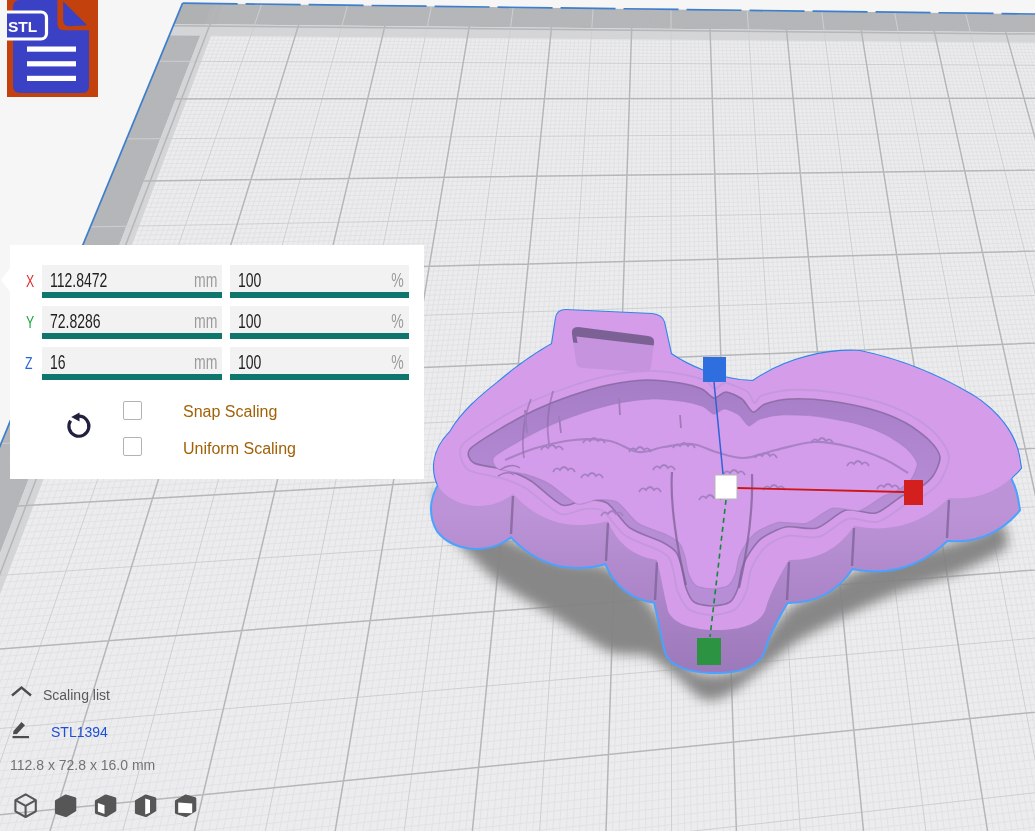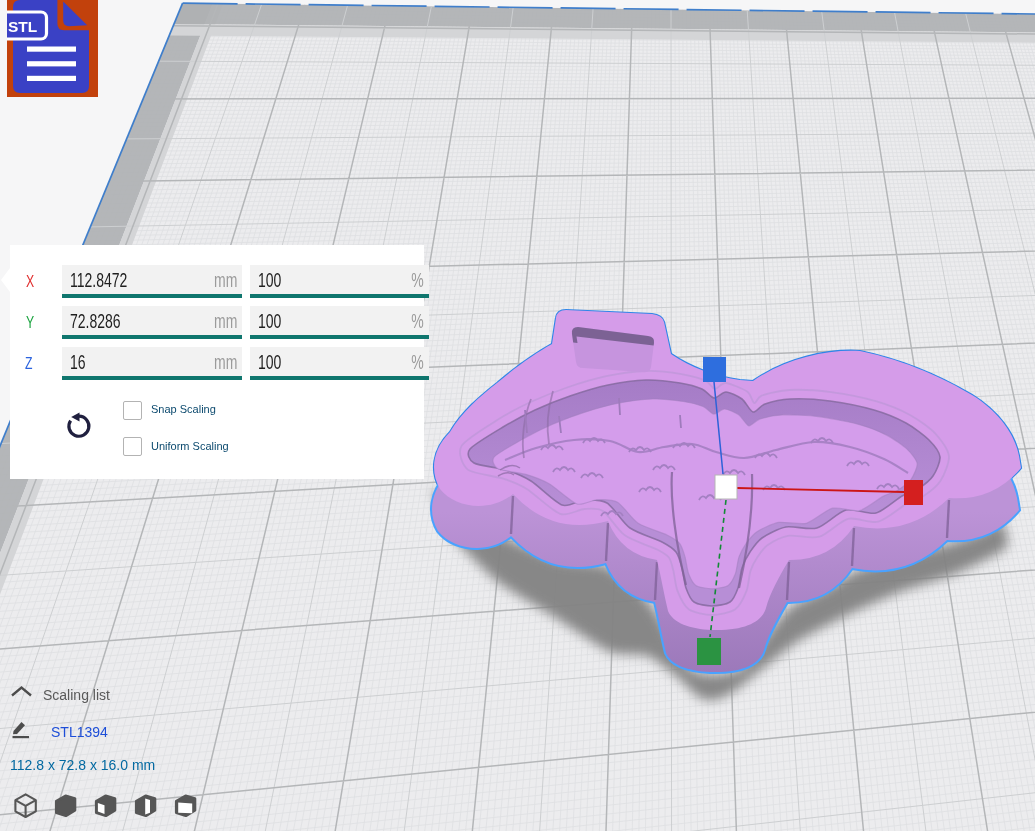--- a/index.html
+++ b/index.html
@@ -1,23 +1,23 @@
 <!DOCTYPE html>
 <html><head><meta charset="utf-8"><style>
 html,body{margin:0;padding:0;width:1035px;height:831px;overflow:hidden;background:#f6f6f7;font-family:"Liberation Sans",sans-serif;}
 #scene{position:absolute;left:0;top:0;}
 .panel{position:absolute;left:10px;top:245px;width:414px;height:234px;background:#fff;}
 .panel .tail{position:absolute;left:-9px;top:23px;width:0;height:0;border-top:12px solid transparent;border-bottom:12px solid transparent;border-right:9px solid #fff;}
 .axis{position:absolute;font-size:17px;font-weight:400;}
 .axis{position:absolute;font-size:17px;transform:scaleX(0.72);transform-origin:0 0;}
-.field{position:absolute;background:#f2f2f2;border-bottom:4px solid #0f766e;box-sizing:border-box;height:33px;margin-left:20px;}
+.field{position:absolute;background:#f2f2f2;border-bottom:6px solid #0f766e;box-sizing:border-box;height:33px;}
 .field .val{position:absolute;left:8px;top:4px;font-size:20px;color:#1f1f1f;transform:scaleX(0.70);transform-origin:0 0;}
 .field .unit{position:absolute;right:5px;top:4px;font-size:20px;color:#9b9b9b;transform:scaleX(0.70);transform-origin:100% 0;}
 .cb{position:absolute;width:17px;height:17px;background:#fff;border:1px solid #b3b3b3;border-radius:2px;}
-.cblab{position:absolute;font-size:11px;color:#0c4a6e;}
+.cblab{position:absolute;font-size:16px;color:#a16207;margin-left:32px;}
 .blab{position:absolute;color:#555;font-size:14px;}
 </style></head><body>
 <svg id="scene" width="1035" height="831" viewBox="0 0 1035 831">
 <clipPath id="plateclip">
       <path d="M182.6,3.1 L1176.4,15.8 L3000,1500 L-1133.1,3193.9 Z"></path>
     </clipPath>
 <path d="M182.6,3.1 L1176.4,15.8 L3000,1500 L-1133.1,3193.9 Z" fill="#ececee"></path>
 <g clip-path="url(#plateclip)">
 <path stroke="#dee0e2" stroke-width="0.8" fill="none" d="M182.6,3.1L-1133.1,3193.9M187.0,3.1L-1113.6,3186.7M191.4,3.2L-1094.2,3179.5M195.9,3.2L-1075.0,3172.4M200.3,3.3L-1055.8,3165.3M204.7,3.3L-1036.7,3158.3M209.1,3.4L-1017.7,3151.3M213.6,3.5L-998.8,3144.3M222.4,3.6L-961.2,3130.4M226.8,3.6L-942.5,3123.5M231.1,3.7L-924.0,3116.7M235.5,3.7L-905.5,3109.8M239.9,3.8L-887.0,3103.0M244.3,3.9L-868.7,3096.3M248.6,3.9L-850.5,3089.5M253.0,4.0L-832.3,3082.8M257.4,4.0L-814.2,3076.2M266.0,4.1L-778.3,3062.9M270.4,4.2L-760.5,3056.3M274.7,4.2L-742.7,3049.7M279.1,4.3L-725.0,3043.2M283.4,4.4L-707.4,3036.7M287.7,4.4L-689.9,3030.2M292.0,4.5L-672.4,3023.8M296.3,4.5L-655.0,3017.4M300.6,4.6L-637.7,3011.0M309.2,4.7L-603.4,2998.3M313.5,4.7L-586.3,2992.0M317.8,4.8L-569.3,2985.7M322.0,4.9L-552.4,2979.5M326.3,4.9L-535.5,2973.3M330.6,5.0L-518.7,2967.1M334.8,5.0L-502.0,2960.9M339.1,5.1L-485.4,2954.7M343.3,5.1L-468.8,2948.6M351.8,5.2L-435.9,2936.5M356.1,5.3L-419.5,2930.4M360.3,5.3L-403.2,2924.4M364.5,5.4L-387.0,2918.4M368.7,5.5L-370.9,2912.5M372.9,5.5L-354.8,2906.5M377.2,5.6L-338.8,2900.6M381.4,5.6L-322.8,2894.7M385.6,5.7L-306.9,2888.9M393.9,5.8L-275.4,2877.2M398.1,5.8L-259.7,2871.4M402.3,5.9L-244.1,2865.7M406.5,5.9L-228.5,2859.9M410.6,6.0L-213.0,2854.2M414.8,6.0L-197.6,2848.5M419.0,6.1L-182.2,2842.8M423.1,6.2L-166.9,2837.2M427.3,6.2L-151.7,2831.6M435.5,6.3L-121.4,2820.4M439.7,6.4L-106.4,2814.8M443.8,6.4L-91.4,2809.3M447.9,6.5L-76.4,2803.8M452.0,6.5L-61.6,2798.3M456.1,6.6L-46.8,2792.8M460.2,6.6L-32.0,2787.4M464.3,6.7L-17.3,2782.0M468.4,6.7L-2.7,2776.6M476.6,6.8L26.4,2765.8M480.7,6.9L40.8,2760.5M484.8,6.9L55.2,2755.2M488.9,7.0L69.6,2749.9M492.9,7.0L83.9,2744.6M497.0,7.1L98.1,2739.4M501.0,7.2L112.2,2734.1M505.1,7.2L126.4,2728.9M509.1,7.3L140.4,2723.7M517.2,7.4L168.4,2713.4M521.3,7.4L182.3,2708.3M525.3,7.5L196.1,2703.2M529.3,7.5L209.9,2698.1M533.3,7.6L223.6,2693.0M537.3,7.6L237.3,2688.0M541.4,7.7L250.9,2682.9M545.4,7.7L264.5,2677.9M549.4,7.8L278.0,2672.9M557.3,7.9L304.9,2663.0M561.3,7.9L318.3,2658.1M565.3,8.0L331.6,2653.2M569.3,8.0L344.8,2648.3M573.3,8.1L358.0,2643.4M577.2,8.1L371.2,2638.5M581.2,8.2L384.3,2633.7M585.1,8.2L397.4,2628.9M589.1,8.3L410.4,2624.1M597.0,8.4L436.3,2614.5M600.9,8.4L449.1,2609.8M604.9,8.5L461.9,2605.0M608.8,8.5L474.7,2600.3M612.7,8.6L487.4,2595.6M616.6,8.6L500.1,2590.9M620.6,8.7L512.7,2586.3M624.5,8.7L525.3,2581.6M628.4,8.8L537.8,2577.0M636.2,8.9L562.8,2567.8M640.1,8.9L575.2,2563.2M644.0,9.0L587.5,2558.7M647.8,9.0L599.8,2554.1M651.7,9.1L612.1,2549.6M655.6,9.1L624.3,2545.1M659.5,9.2L636.4,2540.6M663.3,9.2L648.6,2536.1M667.2,9.3L660.6,2531.7M674.9,9.4L684.7,2522.8M678.7,9.4L696.6,2518.4M682.6,9.5L708.5,2514.0M686.4,9.5L720.4,2509.6M690.3,9.6L732.2,2505.3M694.1,9.6L744.0,2500.9M697.9,9.7L755.7,2496.6M701.7,9.7L767.4,2492.3M705.6,9.8L779.0,2488.0M713.2,9.9L802.2,2479.4M717.0,9.9L813.7,2475.2M720.8,10.0L825.2,2470.9M724.6,10.0L836.7,2466.7M728.4,10.1L848.1,2462.5M732.1,10.1L859.4,2458.3M735.9,10.2L870.8,2454.1M739.7,10.2L882.0,2449.9M743.5,10.3L893.3,2445.8M751.0,10.4L915.6,2437.5M754.8,10.4L926.8,2433.4M758.5,10.5L937.8,2429.3M762.3,10.5L948.9,2425.3M766.0,10.6L959.9,2421.2M769.8,10.6L970.9,2417.2M773.5,10.6L981.8,2413.1M777.2,10.7L992.7,2409.1M781.0,10.7L1003.5,2405.1M788.4,10.8L1025.1,2397.1M792.1,10.9L1035.9,2393.1M795.8,10.9L1046.6,2389.2M799.5,11.0L1057.3,2385.3M803.2,11.0L1067.9,2381.3M806.9,11.1L1078.5,2377.4M810.6,11.1L1089.1,2373.5M814.3,11.2L1099.6,2369.6M818.0,11.2L1110.1,2365.8M825.4,11.3L1130.9,2358.1M829.0,11.4L1141.3,2354.2M832.7,11.4L1151.7,2350.4M836.4,11.5L1162.0,2346.6M840.0,11.5L1172.3,2342.8M843.7,11.6L1182.5,2339.0M847.3,11.6L1192.7,2335.3M851.0,11.6L1202.9,2331.5M854.6,11.7L1213.0,2327.8M861.9,11.8L1233.2,2320.3M865.5,11.8L1243.2,2316.6M869.2,11.9L1253.2,2312.9M872.8,11.9L1263.2,2309.2M876.4,12.0L1273.2,2305.6M880.0,12.0L1283.1,2301.9M883.6,12.1L1292.9,2298.3M887.3,12.1L1302.8,2294.6M890.9,12.2L1312.6,2291.0M898.0,12.2L1332.1,2283.8M901.6,12.3L1341.8,2280.2M905.2,12.3L1351.5,2276.6M908.8,12.4L1361.2,2273.1M912.4,12.4L1370.8,2269.5M916.0,12.5L1380.4,2266.0M919.5,12.5L1389.9,2262.5M923.1,12.6L1399.4,2258.9M926.7,12.6L1408.9,2255.4M933.8,12.7L1427.8,2248.5M937.3,12.8L1437.2,2245.0M940.9,12.8L1446.6,2241.5M944.4,12.8L1455.9,2238.1M948.0,12.9L1465.3,2234.6M951.5,12.9L1474.5,2231.2M955.0,13.0L1483.8,2227.8M958.6,13.0L1493.0,2224.4M962.1,13.1L1502.2,2221.0M969.1,13.2L1520.5,2214.2M972.6,13.2L1529.6,2210.9M976.1,13.3L1538.7,2207.5M979.6,13.3L1547.7,2204.2M983.1,13.3L1556.8,2200.9M986.6,13.4L1565.7,2197.5M990.1,13.4L1574.7,2194.2M993.6,13.5L1583.6,2190.9M997.1,13.5L1592.6,2187.6M1004.1,13.6L1610.3,2181.1M1007.5,13.7L1619.1,2177.8M1011.0,13.7L1627.9,2174.6M1014.5,13.7L1636.7,2171.4M1017.9,13.8L1645.4,2168.1M1021.4,13.8L1654.1,2164.9M1024.8,13.9L1662.8,2161.7M1028.3,13.9L1671.5,2158.5M1031.7,14.0L1680.1,2155.3M1038.6,14.1L1697.3,2149.0M1042.0,14.1L1705.9,2145.8M1045.5,14.1L1714.4,2142.7M1048.9,14.2L1722.9,2139.5M1052.3,14.2L1731.4,2136.4M1055.7,14.3L1739.8,2133.3M1059.2,14.3L1748.2,2130.2M1062.6,14.4L1756.6,2127.1M1066.0,14.4L1765.0,2124.0M1072.8,14.5L1781.7,2117.8M1076.2,14.5L1790.0,2114.8M1079.6,14.6L1798.2,2111.7M1083.0,14.6L1806.5,2108.7M1086.3,14.7L1814.7,2105.6M1089.7,14.7L1822.9,2102.6M1093.1,14.8L1831.1,2099.6M1096.5,14.8L1839.2,2096.6M1099.9,14.8L1847.4,2093.6M1106.6,14.9L1863.5,2087.6M1109.9,15.0L1871.6,2084.6M1113.3,15.0L1879.6,2081.7M1116.7,15.1L1887.6,2078.7M1120.0,15.1L1895.6,2075.8M1123.3,15.1L1903.6,2072.8M1126.7,15.2L1911.5,2069.9M1130.0,15.2L1919.4,2067.0M1133.4,15.3L1927.3,2064.1M1140.0,15.4L1943.0,2058.3M1143.3,15.4L1950.8,2055.4M1146.7,15.4L1958.6,2052.5M1150.0,15.5L1966.4,2049.6M1153.3,15.5L1974.1,2046.8M1156.6,15.6L1981.8,2043.9M1159.9,15.6L1989.5,2041.1M1163.2,15.7L1997.2,2038.3M1166.5,15.7L2004.9,2035.4M1173.1,15.8L2020.1,2029.8M181.6,5.4L1177.2,17.8M180.2,8.7L1178.5,20.7M178.8,12.1L1179.7,23.7M177.4,15.5L1180.9,26.6M176.0,18.9L1182.2,29.5M174.6,22.3L1183.4,32.5M171.8,29.2L1186.0,38.4M170.4,32.7L1187.2,41.5M168.9,36.2L1188.5,44.5M167.5,39.7L1189.8,47.5M166.0,43.2L1191.1,50.5M164.5,46.8L1192.4,53.6M163.1,50.4L1193.7,56.7M161.6,54.0L1195.0,59.8M160.1,57.6L1196.3,62.9M157.1,64.9L1199.0,69.1M155.6,68.6L1200.3,72.3M154.0,72.3L1201.6,75.5M152.5,76.0L1203.0,78.7M150.9,79.8L1204.3,81.9M149.4,83.5L1205.7,85.1M147.8,87.3L1207.1,88.3M146.2,91.1L1208.4,91.6M144.7,95.0L1209.8,94.8M141.5,102.7L1212.6,101.4M139.8,106.7L1214.0,104.7M138.2,110.6L1215.4,108.1M136.6,114.6L1216.9,111.4M134.9,118.5L1218.3,114.8M133.3,122.6L1219.7,118.2M131.6,126.6L1221.2,121.6M130.0,130.7L1222.6,125.0M128.3,134.7L1224.1,128.5M124.9,143.0L1227.0,135.4M123.2,147.2L1228.5,138.9M121.4,151.3L1230.0,142.4M119.7,155.6L1231.5,146.0M117.9,159.8L1233.0,149.5M116.2,164.1L1234.5,153.1M114.4,168.4L1236.0,156.7M112.6,172.7L1237.5,160.3M110.8,177.1L1239.1,163.9M107.2,185.8L1242.2,171.3M105.4,190.3L1243.7,175.0M103.5,194.7L1245.3,178.7M101.7,199.2L1246.9,182.4M99.8,203.8L1248.5,186.2M97.9,208.3L1250.1,189.9M96.0,212.9L1251.7,193.7M94.1,217.5L1253.3,197.6M92.2,222.2L1254.9,201.4M88.3,231.6L1258.2,209.1M86.4,236.3L1259.9,213.0M84.4,241.1L1261.5,217.0M82.4,245.9L1263.2,220.9M80.4,250.7L1264.9,224.9M78.4,255.6L1266.6,228.9M76.4,260.5L1268.3,232.9M74.4,265.4L1270.0,236.9M72.3,270.4L1271.7,241.0M68.2,280.5L1275.2,249.2M66.1,285.5L1276.9,253.3M64.0,290.6L1278.7,257.5M61.9,295.8L1280.4,261.6M59.7,301.0L1282.2,265.8M57.6,306.2L1284.0,270.1M55.4,311.4L1285.8,274.3M53.2,316.7L1287.6,278.6M51.0,322.1L1289.4,282.9M46.6,332.9L1293.1,291.6M44.3,338.3L1295.0,296.0M42.1,343.8L1296.8,300.4M39.8,349.3L1298.7,304.8M37.5,354.9L1300.6,309.3M35.2,360.5L1302.5,313.8M32.9,366.1L1304.4,318.3M30.5,371.8L1306.3,322.8M28.2,377.6L1308.3,327.4M23.4,389.1L1312.2,336.6M21.0,395.0L1314.1,341.3M18.5,400.9L1316.1,345.9M16.1,406.9L1318.1,350.7M13.6,412.9L1320.1,355.4M11.1,418.9L1322.1,360.2M8.6,425.0L1324.2,365.0M6.1,431.1L1326.2,369.8M3.5,437.3L1328.3,374.7M-1.6,449.8L1332.4,384.5M-4.2,456.1L1334.5,389.4M-6.9,462.5L1336.6,394.4M-9.5,468.9L1338.8,399.4M-12.2,475.4L1340.9,404.5M-14.9,481.9L1343.0,409.5M-17.6,488.5L1345.2,414.7M-20.3,495.1L1347.4,419.8M-23.1,501.8L1349.6,425.0M-28.7,515.3L1354.0,435.4M-31.5,522.2L1356.2,440.7M-34.3,529.1L1358.5,446.0M-37.2,536.0L1360.8,451.4M-40.1,543.0L1363.0,456.8M-43.0,550.1L1365.3,462.2M-45.9,557.2L1367.6,467.7M-48.9,564.4L1370.0,473.1M-51.9,571.7L1372.3,478.7M-57.9,586.3L1377.0,489.8M-61.0,593.8L1379.4,495.5M-64.1,601.3L1381.8,501.2M-67.2,608.8L1384.3,506.9M-70.3,616.4L1386.7,512.7M-73.5,624.1L1389.1,518.5M-76.7,631.9L1391.6,524.3M-79.9,639.7L1394.1,530.2M-83.2,647.6L1396.6,536.1M-89.8,663.6L1401.7,548.1M-93.1,671.7L1404.2,554.1M-96.5,679.8L1406.8,560.2M-99.9,688.1L1409.4,566.3M-103.3,696.4L1412.0,572.5M-106.8,704.8L1414.6,578.7M-110.3,713.2L1417.3,585.0M-113.8,721.8L1420.0,591.3M-117.3,730.4L1422.7,597.6M-124.5,747.9L1428.1,610.5M-128.2,756.7L1430.8,616.9M-131.9,765.7L1433.6,623.5M-135.6,774.7L1436.4,630.1M-139.3,783.8L1439.2,636.7M-143.1,793.0L1442.0,643.4M-147.0,802.3L1444.9,650.1M-150.8,811.6L1447.8,656.9M-154.7,821.1L1450.6,663.7M-162.6,840.2L1456.5,677.5M-166.6,850.0L1459.4,684.5M-170.7,859.8L1462.4,691.6M-174.8,869.7L1465.4,698.7M-178.9,879.7L1468.5,705.8M-183.1,889.8L1471.5,713.0M-187.3,900.0L1474.6,720.3M-191.5,910.4L1477.7,727.6M-195.8,920.8L1480.8,734.9M-204.5,941.9L1487.1,749.9M-209.0,952.6L1490.3,757.4M-213.4,963.5L1493.5,765.0M-218.0,974.4L1496.8,772.7M-222.5,985.5L1500.0,780.4M-227.1,996.7L1503.3,788.2M-231.8,1008.0L1506.6,796.0M-236.5,1019.4L1510.0,803.9M-241.2,1030.9L1513.4,811.9M-250.9,1054.4L1520.2,828.0M-255.8,1066.3L1523.6,836.2M-260.8,1078.3L1527.1,844.4M-265.8,1090.5L1530.6,852.7M-270.9,1102.7L1534.2,861.1M-276.0,1115.2L1537.8,869.5M-281.2,1127.7L1541.4,878.0M-286.4,1140.4L1545.0,886.6M-291.7,1153.3L1548.7,895.3M-302.5,1179.4L1556.1,912.8M-307.9,1192.7L1559.8,921.7M-313.5,1206.1L1563.6,930.6M-319.1,1219.7L1567.4,939.6M-324.7,1233.4L1571.3,948.7M-330.5,1247.3L1575.2,957.9M-336.3,1261.4L1579.1,967.2M-342.1,1275.6L1583.0,976.5M-348.1,1290.0L1587.0,985.9M-360.1,1319.3L1595.1,1005.0M-366.3,1334.2L1599.2,1014.7M-372.5,1349.2L1603.3,1024.5M-378.8,1364.5L1607.5,1034.3M-385.2,1380.0L1611.7,1044.2M-391.6,1395.6L1616.0,1054.3M-398.1,1411.4L1620.2,1064.4M-404.7,1427.4L1624.6,1074.6M-411.4,1443.7L1628.9,1084.9M-425.1,1476.7L1637.8,1105.8M-432.0,1493.6L1642.2,1116.4M-439.0,1510.6L1646.8,1127.0M-446.2,1527.9L1651.3,1137.8M-453.4,1545.4L1655.9,1148.7M-460.7,1563.2L1660.6,1159.7M-468.1,1581.1L1665.3,1170.8M-475.6,1599.3L1670.0,1182.0M-483.2,1617.8L1674.8,1193.3M-498.7,1655.4L1684.5,1216.2M-506.6,1674.6L1689.5,1227.9M-514.7,1694.1L1694.4,1239.6M-522.8,1713.8L1699.5,1251.5M-531.0,1733.8L1704.5,1263.5M-539.4,1754.1L1709.7,1275.6M-547.9,1774.6L1714.8,1287.8M-556.5,1795.5L1720.1,1300.2M-565.2,1816.6L1725.3,1312.6M-583.0,1859.8L1736.1,1338.0M-592.1,1881.9L1741.5,1350.8M-601.4,1904.3L1747.0,1363.8M-610.7,1927.1L1752.5,1376.9M-620.2,1950.1L1758.2,1390.2M-629.9,1973.5L1763.8,1403.6M-639.7,1997.3L1769.6,1417.1M-649.6,2021.4L1775.3,1430.8M-659.7,2045.9L1781.2,1444.6M-680.4,2096.1L1793.1,1472.7M-691.0,2121.7L1799.1,1487.0M-701.7,2147.8L1805.2,1501.4M-712.7,2174.2L1811.4,1516.0M-723.7,2201.1L1817.6,1530.7M-735.0,2228.5L1824.0,1545.6M-746.5,2256.3L1830.3,1560.7M-758.1,2284.5L1836.8,1575.9M-770.0,2313.2L1843.3,1591.3M-794.2,2372.1L1856.6,1622.7M-806.7,2402.3L1863.3,1638.6M-819.3,2432.9L1870.1,1654.7M-832.2,2464.2L1877.0,1671.0M-845.3,2496.0L1884.0,1687.5M-858.6,2528.3L1891.1,1704.2M-872.2,2561.2L1898.2,1721.1M-886.0,2594.7L1905.5,1738.2M-900.1,2628.8L1912.8,1755.4M-929.0,2698.9L1927.7,1790.6M-943.8,2734.9L1935.2,1808.5M-959.0,2771.6L1942.9,1826.6M-974.4,2809.0L1950.7,1845.0M-990.1,2847.1L1958.5,1863.6M-1006.1,2885.9L1966.5,1882.4M-1022.4,2925.5L1974.6,1901.4M-1039.1,2965.9L1982.7,1920.7M-1056.0,3007.1L1991.0,1940.2M-1091.0,3091.9L2007.8,1980.0M-1109.1,3135.7L2016.4,2000.2M-1127.5,3180.3L2025.1,2020.8"></path>
 <path d="M182.6,3.1 L212.7,3.4 L-1002.6,3145.7 L-1133.1,3193.9 Z" fill="#aeb0b2" fill-opacity="0.9"></path>
@@ -132,21 +132,21 @@
 
 <svg width="26" height="16" viewBox="0 0 26 16" style="position:absolute;left:9px;top:684px;">
     <path d="M3 11.5 L12.5 3.5 L22 11.5" fill="none" stroke="#4c4c4c" stroke-width="2.3"></path>
   </svg>
 <div class="blab" style="left:43px;top:687px;color:#595959;">Scaling list</div>
 <svg width="22" height="20" viewBox="0 0 22 20" style="position:absolute;left:10px;top:719px;">
 <path d="M3.5 12 L11.5 3 L15 6.2 L7 15 L3 15.3 Z" fill="#4c4c4c"></path>
 <rect x="2.5" y="17" width="16.5" height="2.2" fill="#4c4c4c"></rect>
 </svg>
 <div class="blab" style="left:51px;top:724px;color:#1d4ed8;">STL1394</div>
-<div class="blab" style="left:10px;top:757px;color:#0369a1;">112.8 x 72.8 x 16.0 mm</div>
+<div class="blab" style="left:10px;top:757px;color:#737373;">112.8 x 72.8 x 16.0 mm</div>
 
 <svg width="200" height="30" viewBox="0 0 200 30" style="position:absolute;left:13px;top:792px;">
 
 <g stroke="#565656" stroke-width="2.1" fill="none" stroke-linejoin="round">
 <path d="M12.6 2.4 L22.8 8.1 L22.8 19.3 L12.6 25 L2.4 19.3 L2.4 8.1 Z"></path>
 <path d="M2.4 8.1 L12.6 13.8 L22.8 8.1 M12.6 13.8 L12.6 25"></path>
 </g>
 
 <g transform="translate(40,0)" stroke="#565656" stroke-width="3" stroke-linejoin="round">
 <path d="M3.4 9.4 L12.6 4 L21.8 6.6 L21.8 18.2 L12.8 23.6 L3.4 20.6 Z" fill="#565656"></path>

